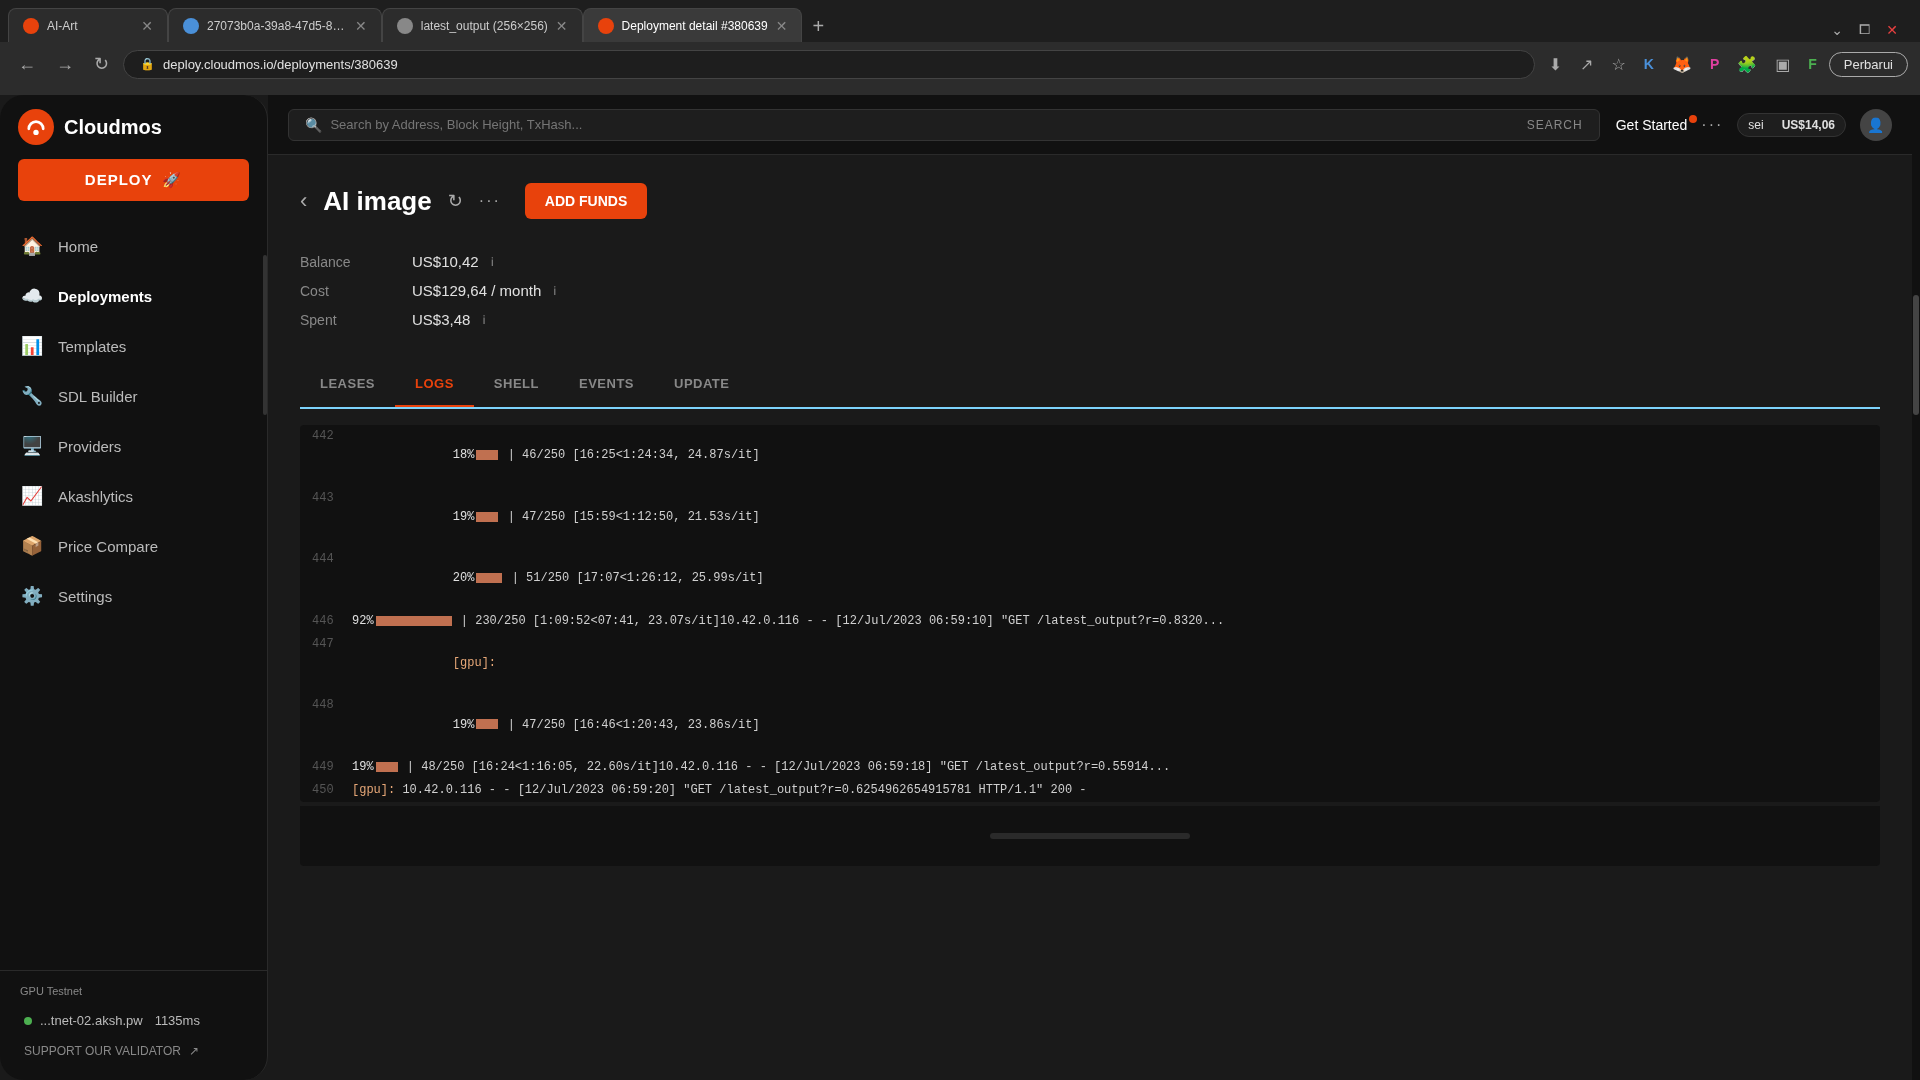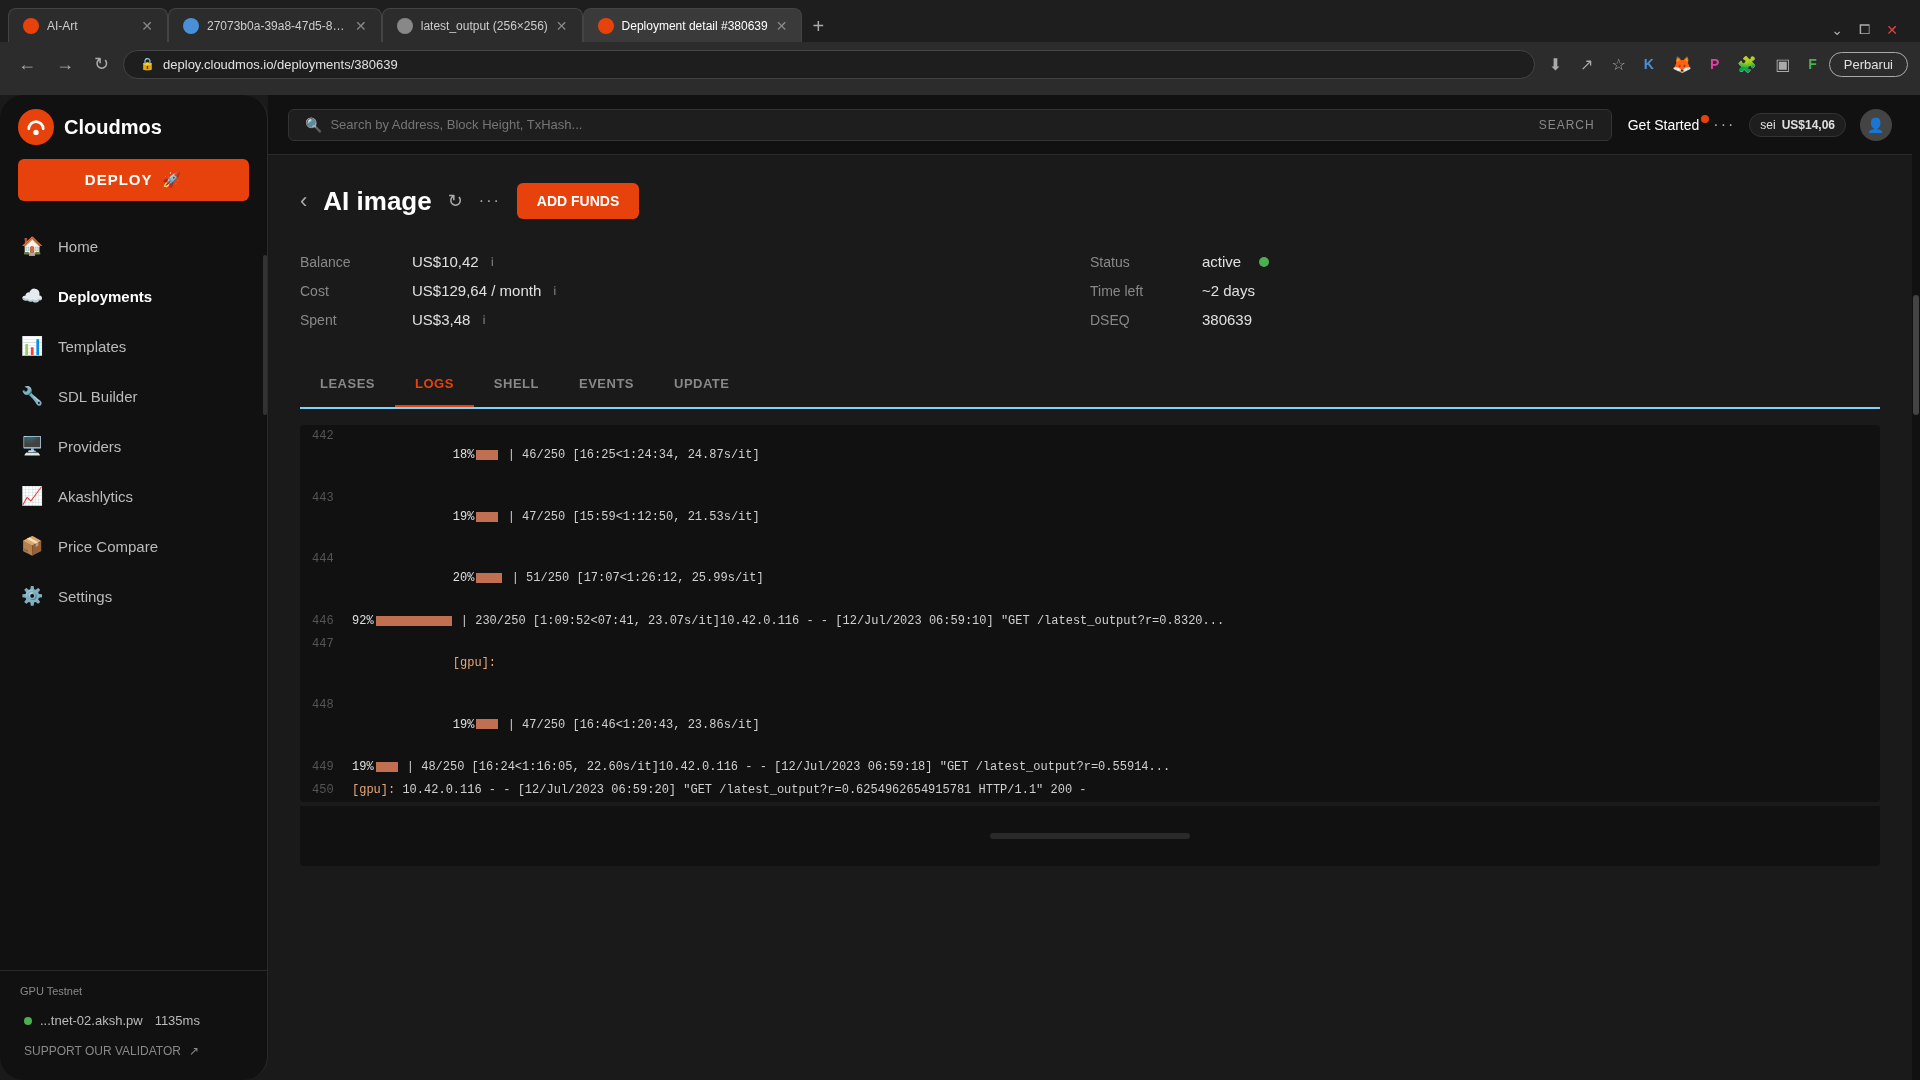--- a/index.html
+++ b/index.html
@@ -47,34 +47,34 @@
     .network-dot { width: 8px; height: 8px; border-radius: 50%; background: #4caf50; flex-shrink: 0; }
     .support-link { display: flex; align-items: center; gap: 8px; padding: 8px 8px; color: #888; font-size: 12px; cursor: pointer; }
 
     
     .main-content { flex: 1; background: #1a1a1a; overflow-y: auto; }
     .search-input { background: none; border: none; outline: none; color: #aaa; font-size: 13px; flex: 1; }
     .search-btn { background: none; border: none; color: #888; cursor: pointer; font-size: 13px; font-weight: 600; letter-spacing: 1px; }
     .header-right { display: flex; align-items: center; gap: 14px; }
     .notification-dot { width: 8px; height: 8px; background: #e8420c; border-radius: 50%; position: absolute; top: -2px; right: -10px; }
     .more-btn { background: none; border: none; color: #aaa; font-size: 18px; cursor: pointer; }
-    .currency-badge { background: #1e1e1e; border: 1px solid #333; border-radius: 16px; padding: 4px 10px; font-size: 12px; color: #e0e0e0; display: flex; align-items: center; gap: 6px; }
+    .currency-badge { background: #1e1e1e; border: 1px solid #333; border-radius: 16px; padding: 4px 10px; font-size: 12px; color: #e0e0e0; display: flex; align-items: center; gap: 18px; }
     .user-avatar { width: 32px; height: 32px; background: #444; border-radius: 50%; display: flex; align-items: center; justify-content: center; color: #fff; font-size: 14px; cursor: pointer; }
 
     
     .app-header { background: #111; height: 60px; display: flex; align-items: center; padding: 0 20px; border-bottom: 1px solid #2a2a2a; gap: 16px; }
 
     
     .deployment-page { padding: 28px 32px; }
     .deployment-header { display: flex; align-items: center; gap: 16px; margin-bottom: 28px; }
     .back-btn { background: none; border: none; color: #aaa; font-size: 22px; cursor: pointer; }
     .deployment-title { font-size: 26px; font-weight: 700; color: #fff; }
     .refresh-btn { background: none; border: none; color: #aaa; font-size: 18px; cursor: pointer; }
     .more-opts-btn { background: none; border: none; color: #aaa; font-size: 16px; cursor: pointer; letter-spacing: 2px; }
-    .add-funds-btn { background: #e8420c; color: #fff; border: none; border-radius: 6px; padding: 10px 20px; font-size: 14px; font-weight: 600; cursor: pointer; }
+    .add-funds-btn { background: #e8420c; color: #fff; border: none; border-radius: 6px; padding: 10px 20px; font-size: 14px; font-weight: 600; cursor: pointer; margin-left: 8px; }
 
     .deployment-info-grid { display: grid; grid-template-columns: 1fr 1fr; gap: 16px 0; margin-bottom: 28px; }
     .info-row { display: flex; align-items: center; gap: 12px; padding: 6px 0; }
     .info-label { color: #888; font-size: 14px; min-width: 100px; }
     .info-value { color: #e0e0e0; font-size: 15px; font-weight: 500; }
     .info-icon { color: #888; font-size: 12px; cursor: pointer; }
     .status-dot { width: 10px; height: 10px; background: #4caf50; border-radius: 50%; display: inline-block; margin-left: 6px; }
 
     
     .tabs-bar { display: flex; border-bottom: 2px solid #7dd3fc; margin-bottom: 16px; }
@@ -284,35 +284,20 @@
               <span class="info-value">US$129,64 / month</span>
               <span class="info-icon">ℹ</span>
             </div>
             <div class="info-row">
               <span class="info-label">Spent</span>
               <span class="info-value">US$3,48</span>
               <span class="info-icon">ℹ</span>
             </div>
           </div>
 
-          <div>
-            <div class="info-row">
-              <span class="info-label">Status</span>
-              <span class="info-value">active</span>
-              <span class="status-dot"></span>
-            </div>
-            <div class="info-row">
-              <span class="info-label">Time left</span>
-              <span class="info-value">~2 days</span>
-            </div>
-            <div class="info-row">
-              <span class="info-label">DSEQ</span>
-              <span class="info-value">380639</span>
-            </div>
-          </div>
         </div>
 
         <div class="tabs-bar">
           <div class="tab-item">LEASES</div>
           <div class="tab-item active">LOGS</div>
           <div class="tab-item">SHELL</div>
           <div class="tab-item">EVENTS</div>
           <div class="tab-item">UPDATE</div>
         </div>
 

